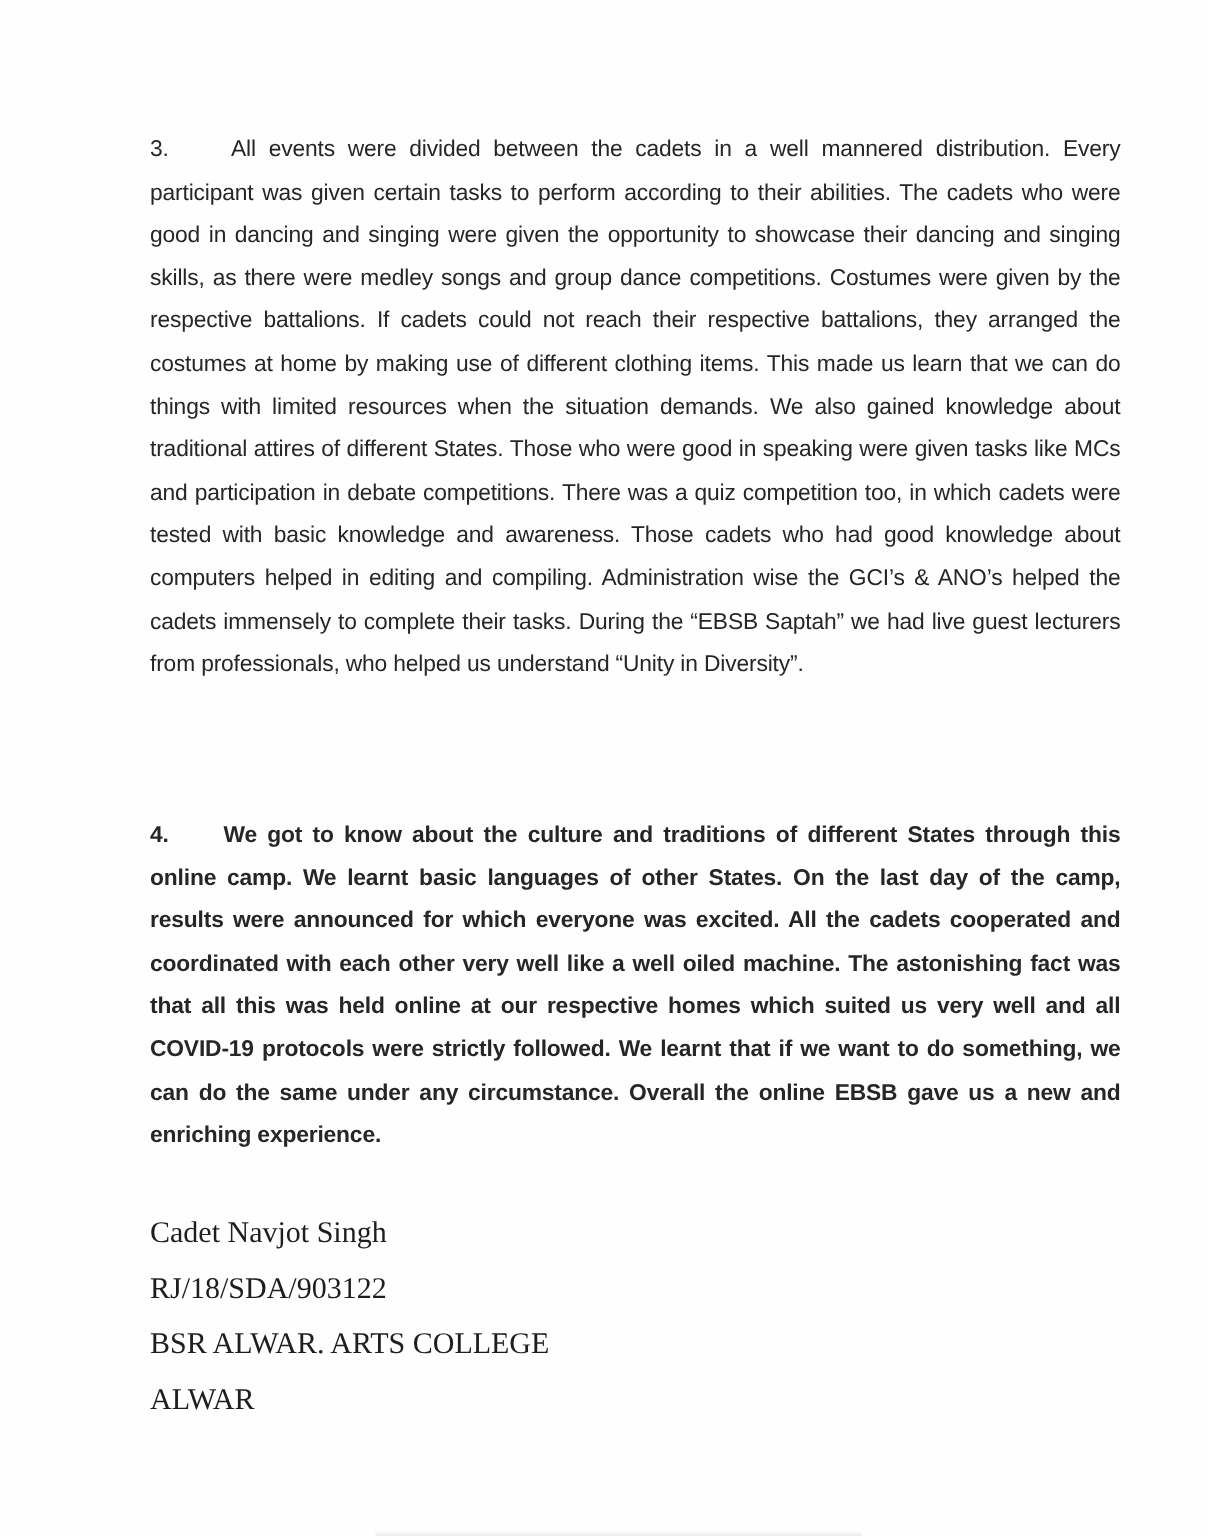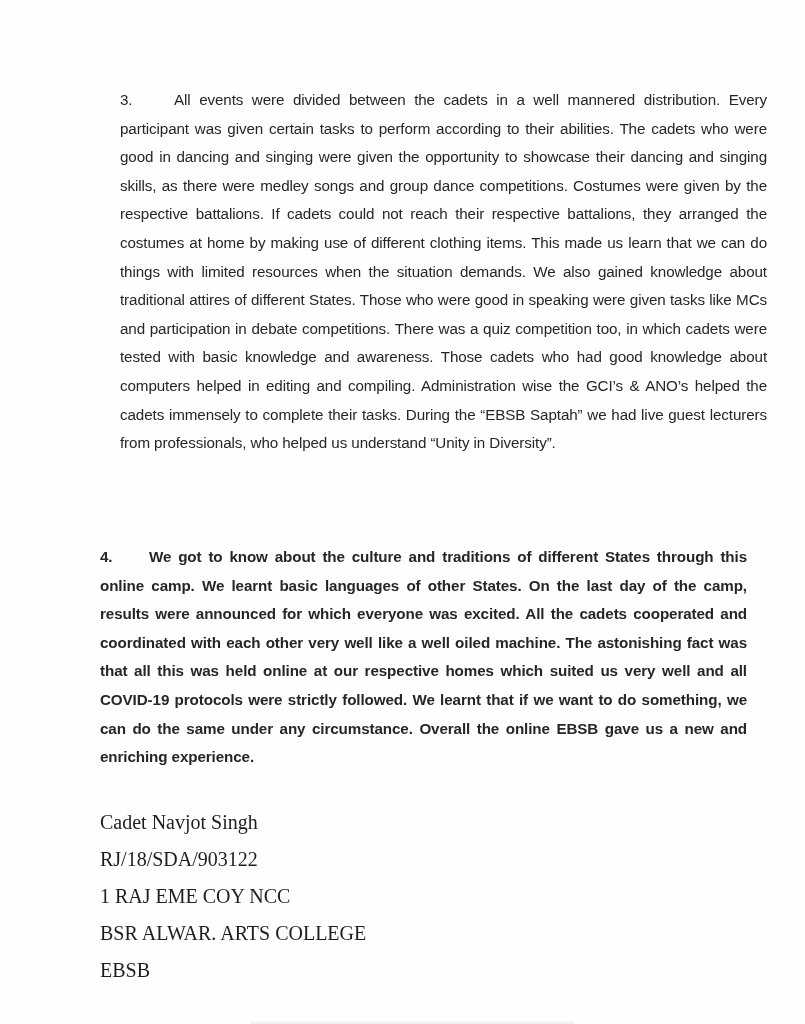--- a/index.html
+++ b/index.html
@@ -29,21 +29,21 @@
       font-size: 15.2px;
       line-height: 28.6px;
       text-align: justify;
       color: #262626;
       letter-spacing: -0.1px;
     }
     .para .num {
       display: inline-block;
       width: 54px;
     }
-    #para3 { top: 86px; margin-left: 20px; }
+    #para3 { top: 86px; }
     #para4 { top: 543px; font-weight: bold; }
     .para .num4 { width: 49px; }
     .sign {
       position: absolute;
       left: 100px;
       top: 804px;
       font-family: "Liberation Serif", serif;
       font-size: 20px;
       line-height: 37px;
       color: #1e1e1e;
@@ -68,19 +68,18 @@
     <span class="num">3.</span><span>All events were divided between the cadets in a well mannered distribution. Every participant was given certain tasks to perform according to their abilities. The cadets who were good in dancing and singing were given the opportunity to showcase their dancing and singing skills, as there were medley songs and group dance competitions. Costumes were given by the respective battalions. If cadets could not reach their respective battalions, they arranged the costumes at home by making use of different clothing items. This made us learn that we can do things with limited resources when the situation demands. We also gained knowledge about traditional attires of different States. Those who were good in speaking were given tasks like MCs and participation in debate competitions. There was a quiz competition too, in which cadets were tested with basic knowledge and awareness. Those cadets who had good knowledge about computers helped in editing and compiling. Administration wise the GCI’s &amp; ANO’s helped the cadets immensely to complete their tasks. During the “EBSB Saptah” we had live guest lecturers from professionals, who helped us understand “Unity in Diversity”.</span>
   </div>
 
   <div class="para" id="para4">
     <span class="num num4">4.</span><span>We got to know about the culture and traditions of different States through this online camp. We learnt basic languages of other States. On the last day of the camp, results were announced for which everyone was excited. All the cadets cooperated and coordinated with each other very well like a well oiled machine. The astonishing fact was that all this was held online at our respective homes which suited us very well and all COVID-19 protocols were strictly followed. We learnt that if we want to do something, we can do the same under any circumstance. Overall the online EBSB gave us a new and enriching experience.</span>
   </div>
 
   <div class="sign">
     <div>Cadet Navjot Singh</div>
     <div>RJ/18/SDA/903122</div>
-    <div>1 RAJ EME COY NCC</div>
     <div>BSR ALWAR. ARTS COLLEGE</div>
-    <div>EBSB</div>
+    <div>ALWAR</div>
   </div>
 
   <div class="bottom-line"></div>
 </div>
 
 </body></html>

